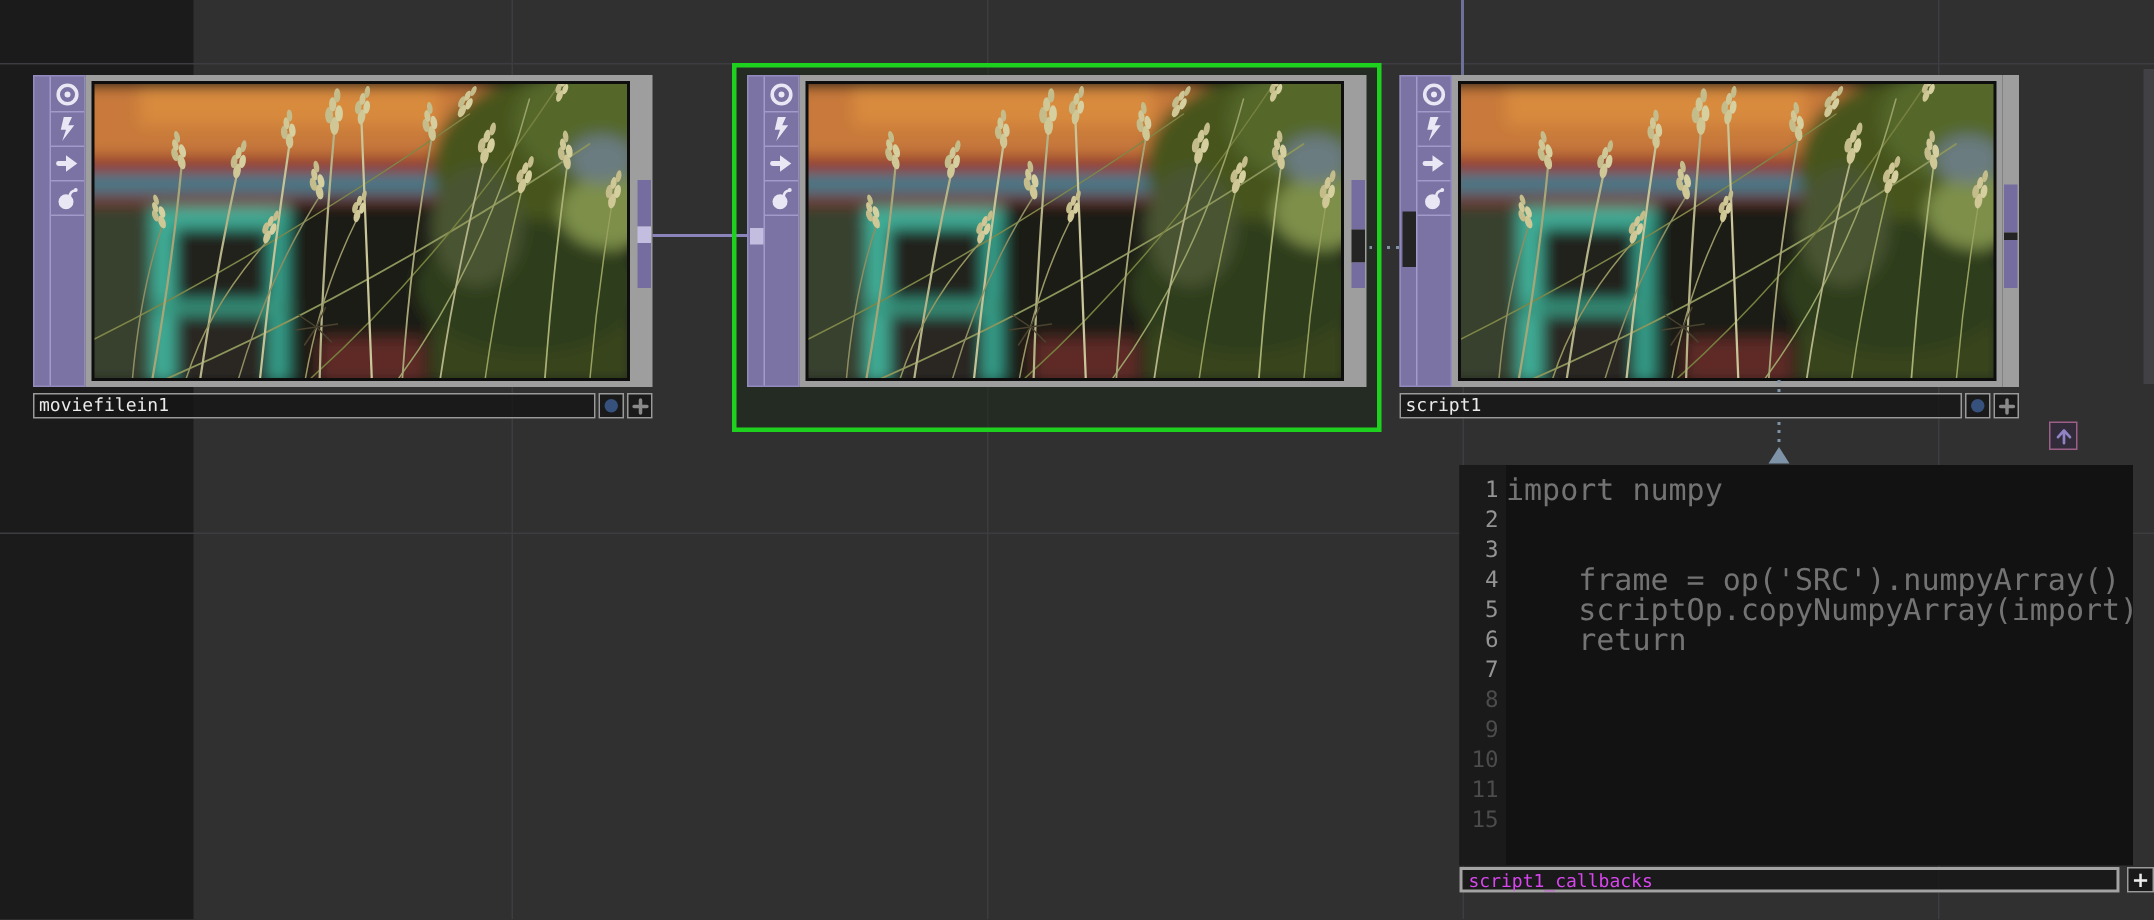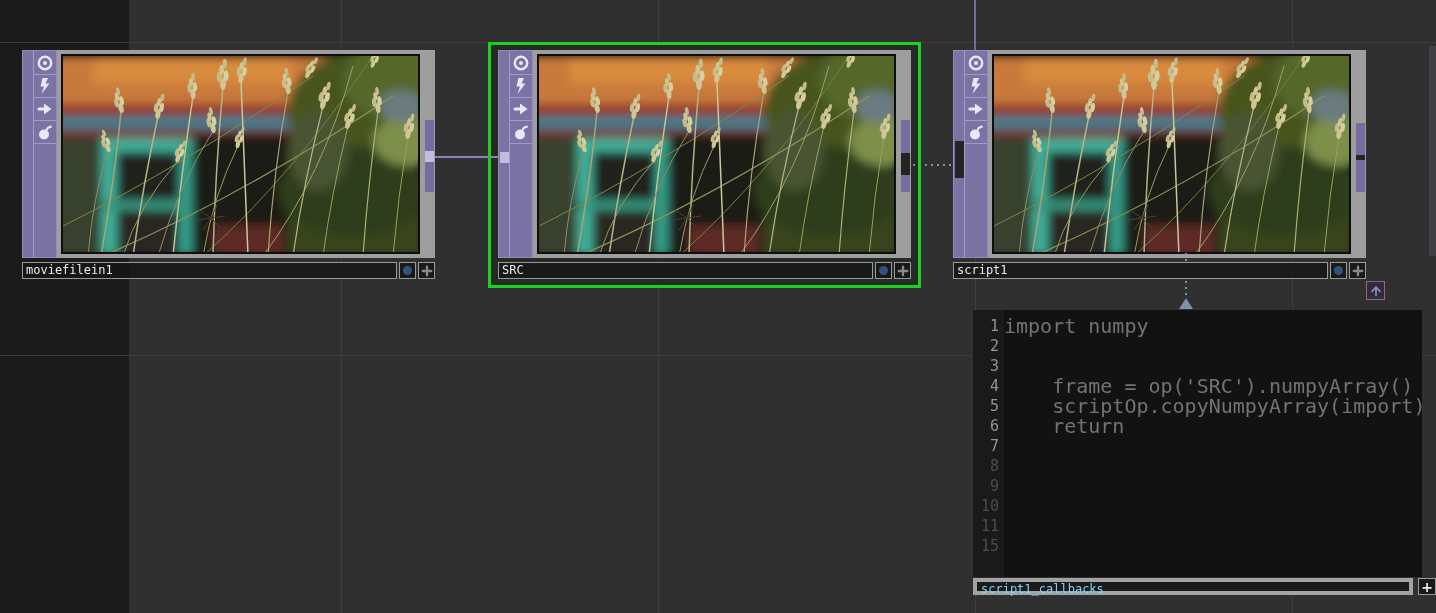--- a/index.html
+++ b/index.html
@@ -51,21 +51,21 @@
   
   .panel{position:absolute;left:973px;top:310px;width:449px;height:267px;background:#121212;overflow:hidden;z-index:4;}
   .gutterbg{position:absolute;left:0;top:0;width:31px;height:267px;background:#1a1a1a;}
   .lines{position:absolute;left:0;top:6px;right:0;}
   .crow{height:20px;display:flex;white-space:pre;}
   .lno{width:26px;text-align:right;padding-right:5px;color:#949494;flex:none;
        font:15px/20px "DejaVu Sans Mono",monospace;}
   .lno.dim{color:#4c4c4c;}
   .ltxt{color:#737373;font:20px/20px "DejaVu Sans Mono",monospace;}
   .panelbar{position:absolute;left:973px;top:578px;width:463px;height:17px;display:flex;z-index:4;}
-  .pfield{width:440px;border:4px solid #a3a3a3;background:rgba(22,22,22,.82);color:#7dd3fc;
+  .pfield{width:440px;border:2px solid #a3a3a3;background:rgba(22,22,22,.82);color:#d946ef;
           font:12px/15px "DejaVu Sans Mono",monospace;padding-left:4px;box-sizing:border-box;flex:none;}
   .pgap{width:5px;flex:none;}
   .pplus{width:18px;border:1px solid #9a9a9a;background:rgba(22,22,22,.82);box-sizing:border-box;flex:none;
          color:#ececec;font:bold 14px/14px "DejaVu Sans",sans-serif;display:flex;align-items:center;justify-content:center;}
   .hiddefs{position:absolute;width:0;height:0;overflow:hidden;}
 </style>
 </head>
 <body>
 
 <svg class="hiddefs" aria-hidden="true">
@@ -276,34 +276,23 @@
         <svg class="thumb" width="355" height="196">
             <use href="#thumbphoto"></use>
           </svg>
       </div>
     </div>
     <div class="outstrip">
       <div class="oblock" style="top:70px;height:33px"></div>
       <div class="onotch" style="top:103px;height:22px;background:#242424"></div>
       <div class="oblock" style="top:125px;height:17px"></div>
     </div>
-    <div class="namebar">
-      <div class="nfield">SRC</div>
-      <div class="ncell">
-          <div class="bluedot"></div>
-        </div>
-      <div class="ncell">
-          <svg width="14" height="14" viewBox="0 0 18 18">
-            <use href="#ic-plus"></use>
-          </svg>
-        </div>
-    </div>
-  </div>
-
-  <div class="node" style="left:953px;top:50px">
+  </div>
+
+  <div class="node" style="left:933px;top:50px">
     <div class="side">
       <div class="innotch" style="top:90px;height:37px;background:#242424"></div>
       <div class="fcell" style="top:0">
           <svg width="20" height="20">
             <use href="#ic-viewer"></use>
           </svg>
         </div>
       <div class="fcell" style="top:23px">
           <svg width="20" height="20">
             <use href="#ic-bypass"></use>

